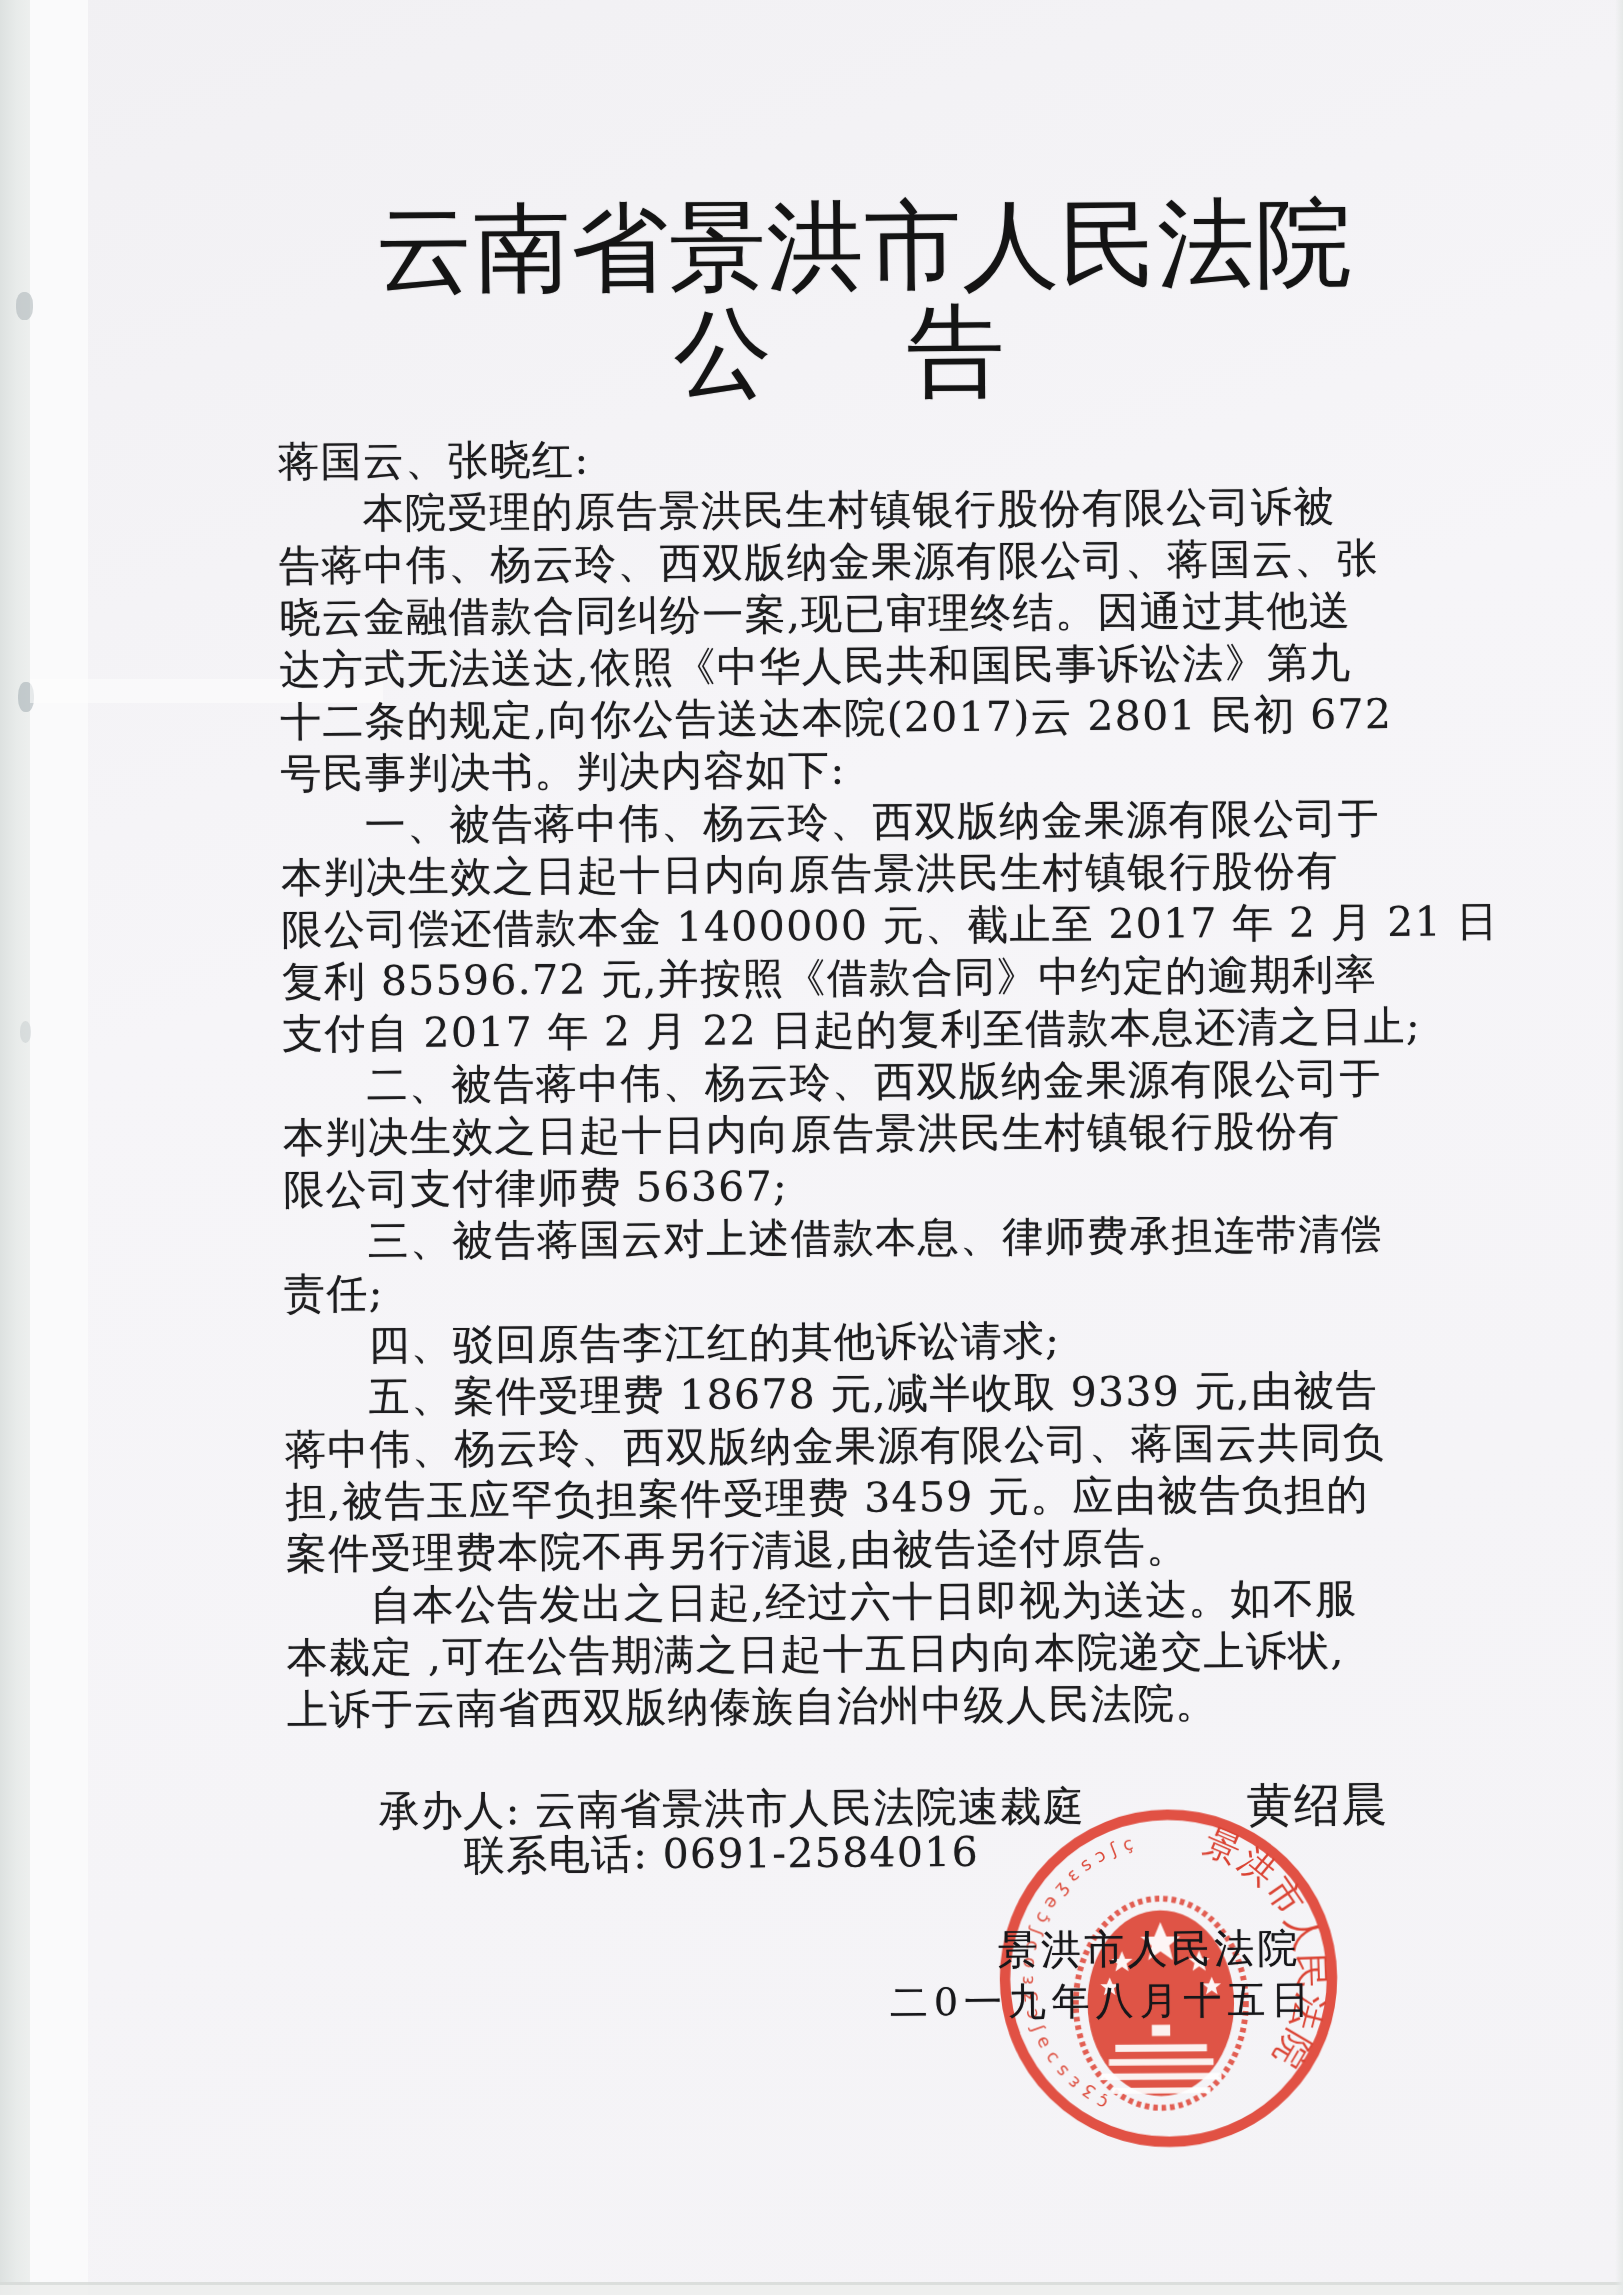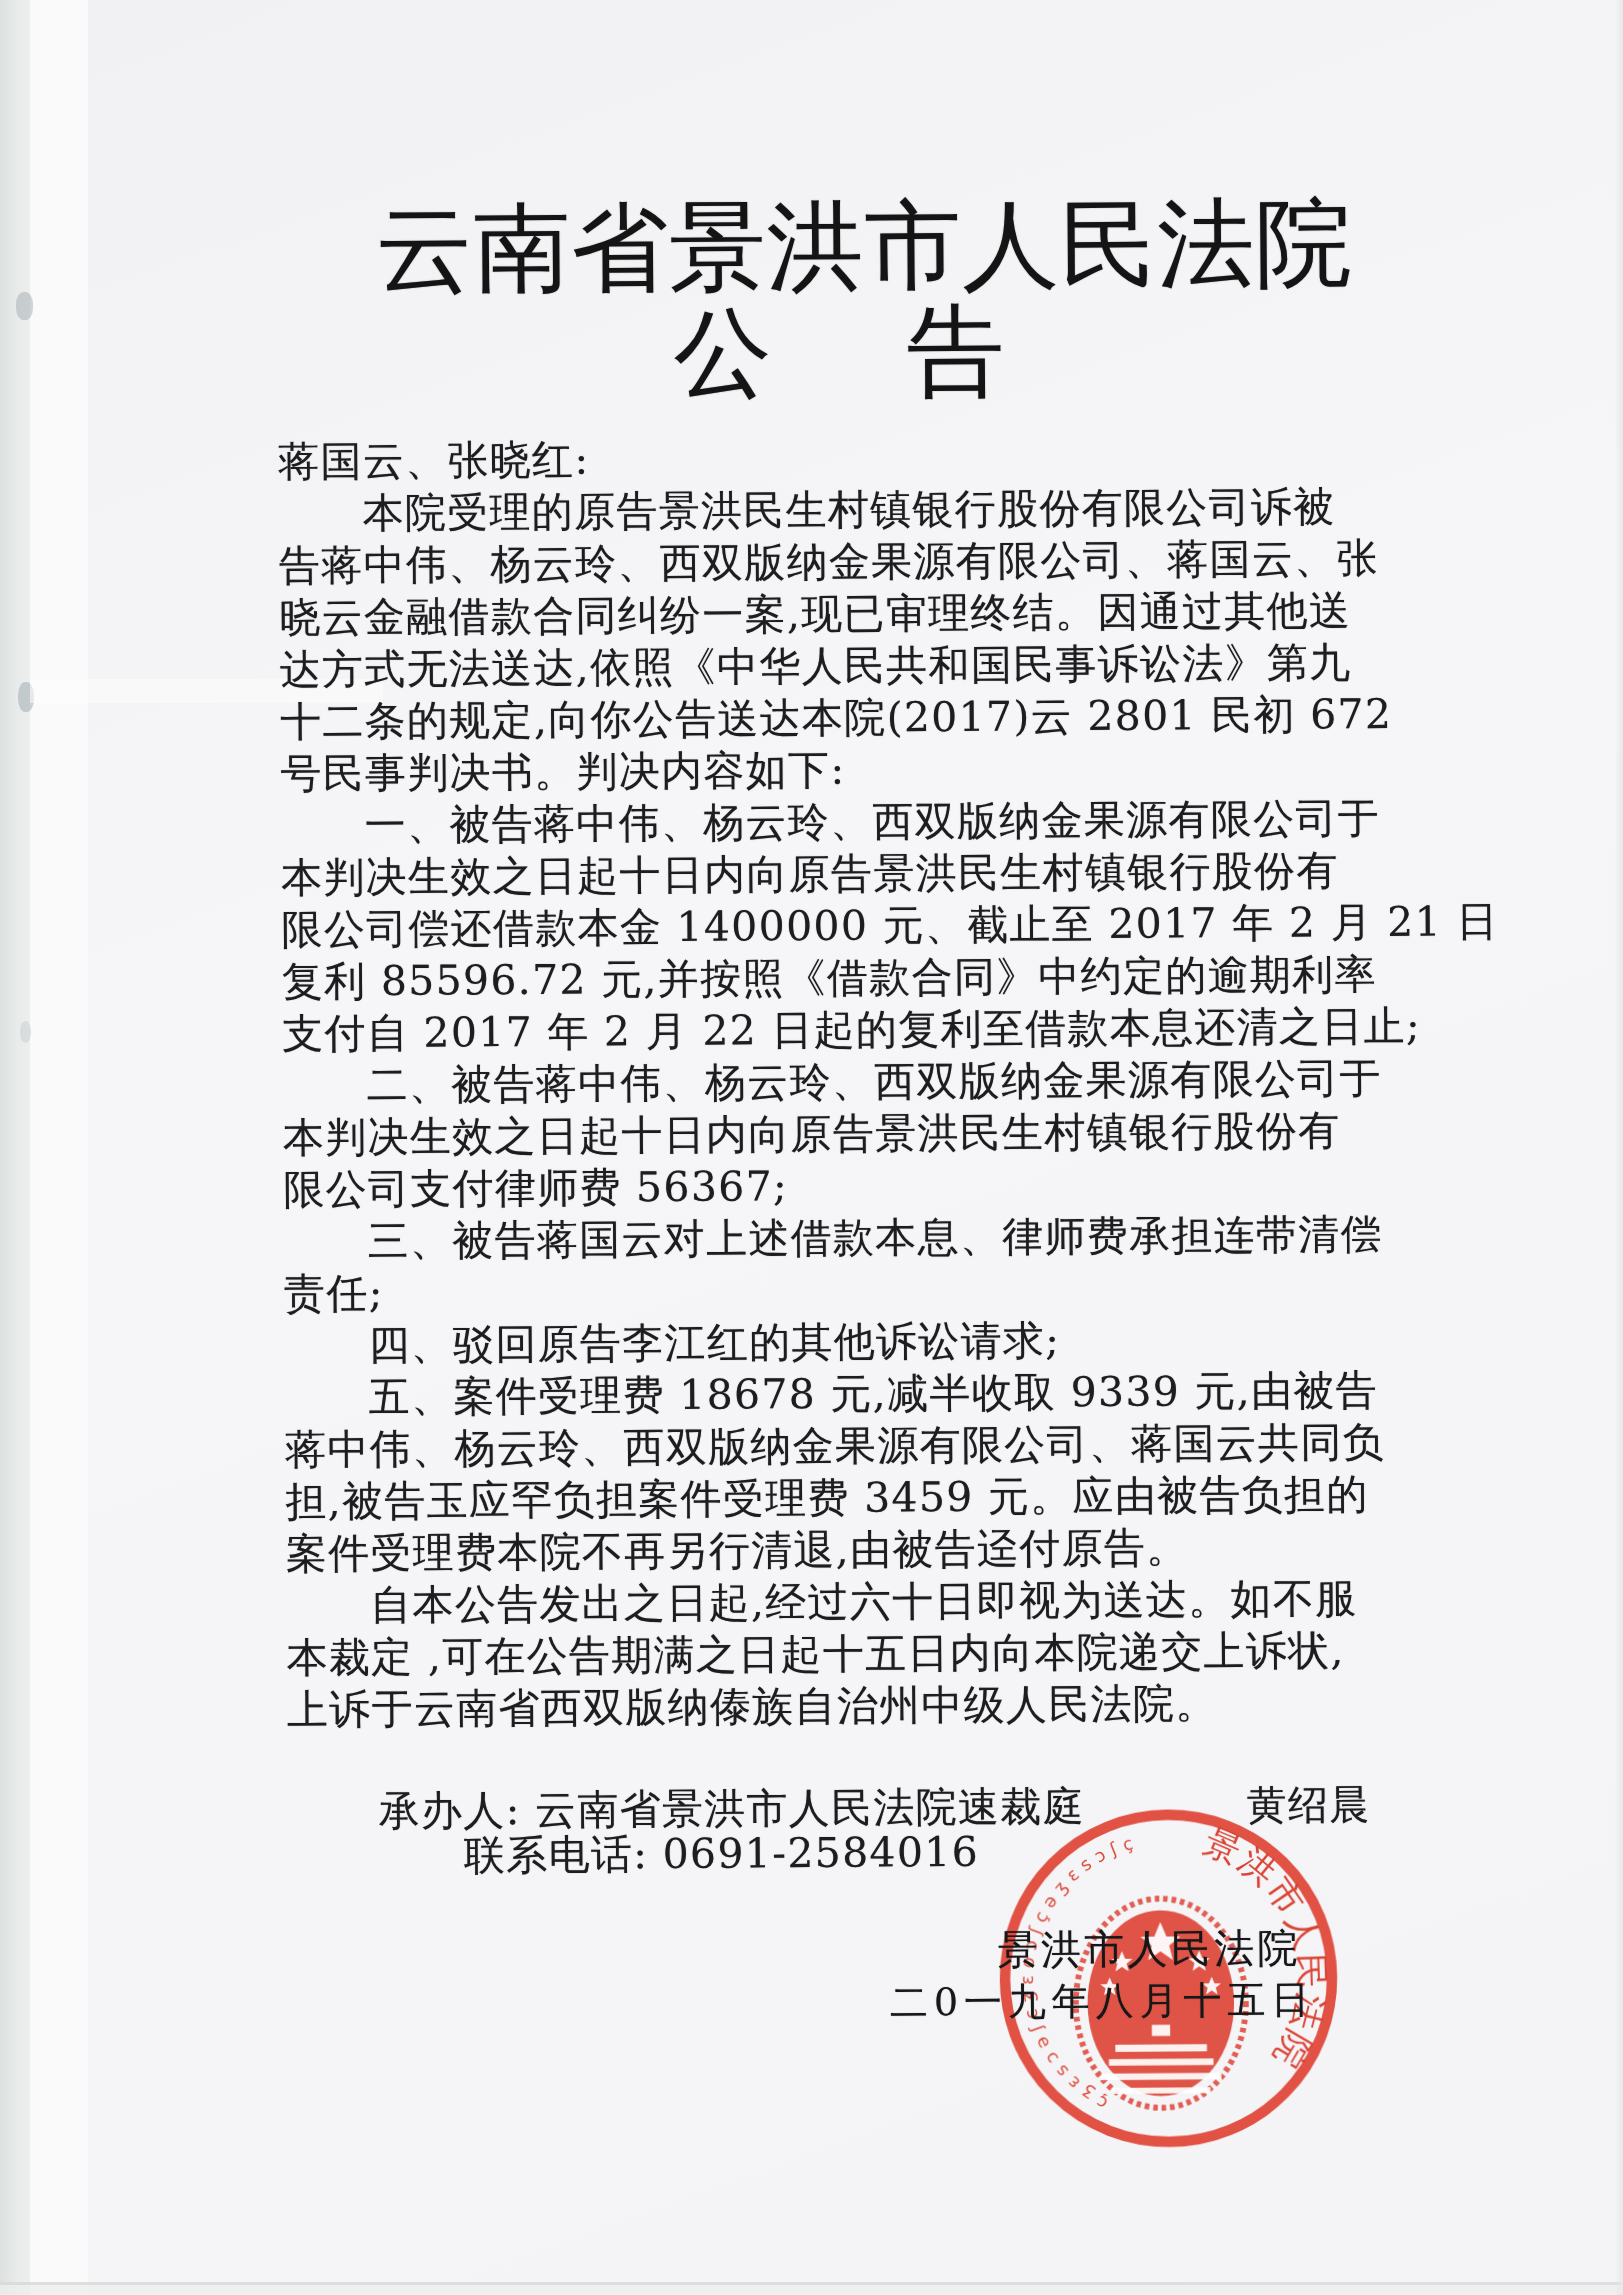--- a/index.html
+++ b/index.html
@@ -28,21 +28,21 @@
     letter-spacing:0.7px;color:#141414;white-space:nowrap;
     text-shadow:0 0 1.3px rgba(20,20,20,.45);}
   .title2{position:absolute;left:679px;top:296px;font-size:98px;line-height:113px;
     display:flex;gap:135px;color:#141414;text-shadow:0 0 1.3px rgba(20,20,20,.45);}
   .bodytext{position:absolute;left:283px;top:432px;width:1098px;font-size:41px;
     line-height:52px;letter-spacing:1.3px;text-shadow:0 0 1px rgba(30,30,30,.5);}
   .line{height:52px;white-space:nowrap;}
   .line.in{text-indent:84px;}
   .handler{position:absolute;left:374px;top:1782px;font-size:41px;line-height:52px;
     letter-spacing:1.3px;white-space:nowrap;text-shadow:0 0 1px rgba(30,30,30,.5);}
-  .handler-name{position:absolute;left:1242px;top:1782px;font-size:40px;line-height:52px;
+  .handler-name{position:absolute;left:1242px;top:1782px;font-size:46px;line-height:52px;
     letter-spacing:1.3px;white-space:nowrap;text-shadow:0 0 1px rgba(30,30,30,.5);}
   .phone{position:absolute;left:459px;top:1827px;font-size:41px;line-height:52px;
     letter-spacing:1.3px;white-space:nowrap;text-shadow:0 0 1px rgba(30,30,30,.5);}
   
   .seal-svg{position:absolute;left:975px;top:1793px;width:376px;height:373px;
     filter:blur(0.4px);opacity:.95;}
   .seal-name{position:absolute;left:992px;top:1928px;font-size:40px;line-height:46px;
     letter-spacing:3.3px;color:#17171a;white-space:nowrap;z-index:5;
     text-shadow:0 0 1px rgba(20,20,20,.55);}
   .seal-date{position:absolute;left:884px;top:1981px;font-size:38px;line-height:45px;

